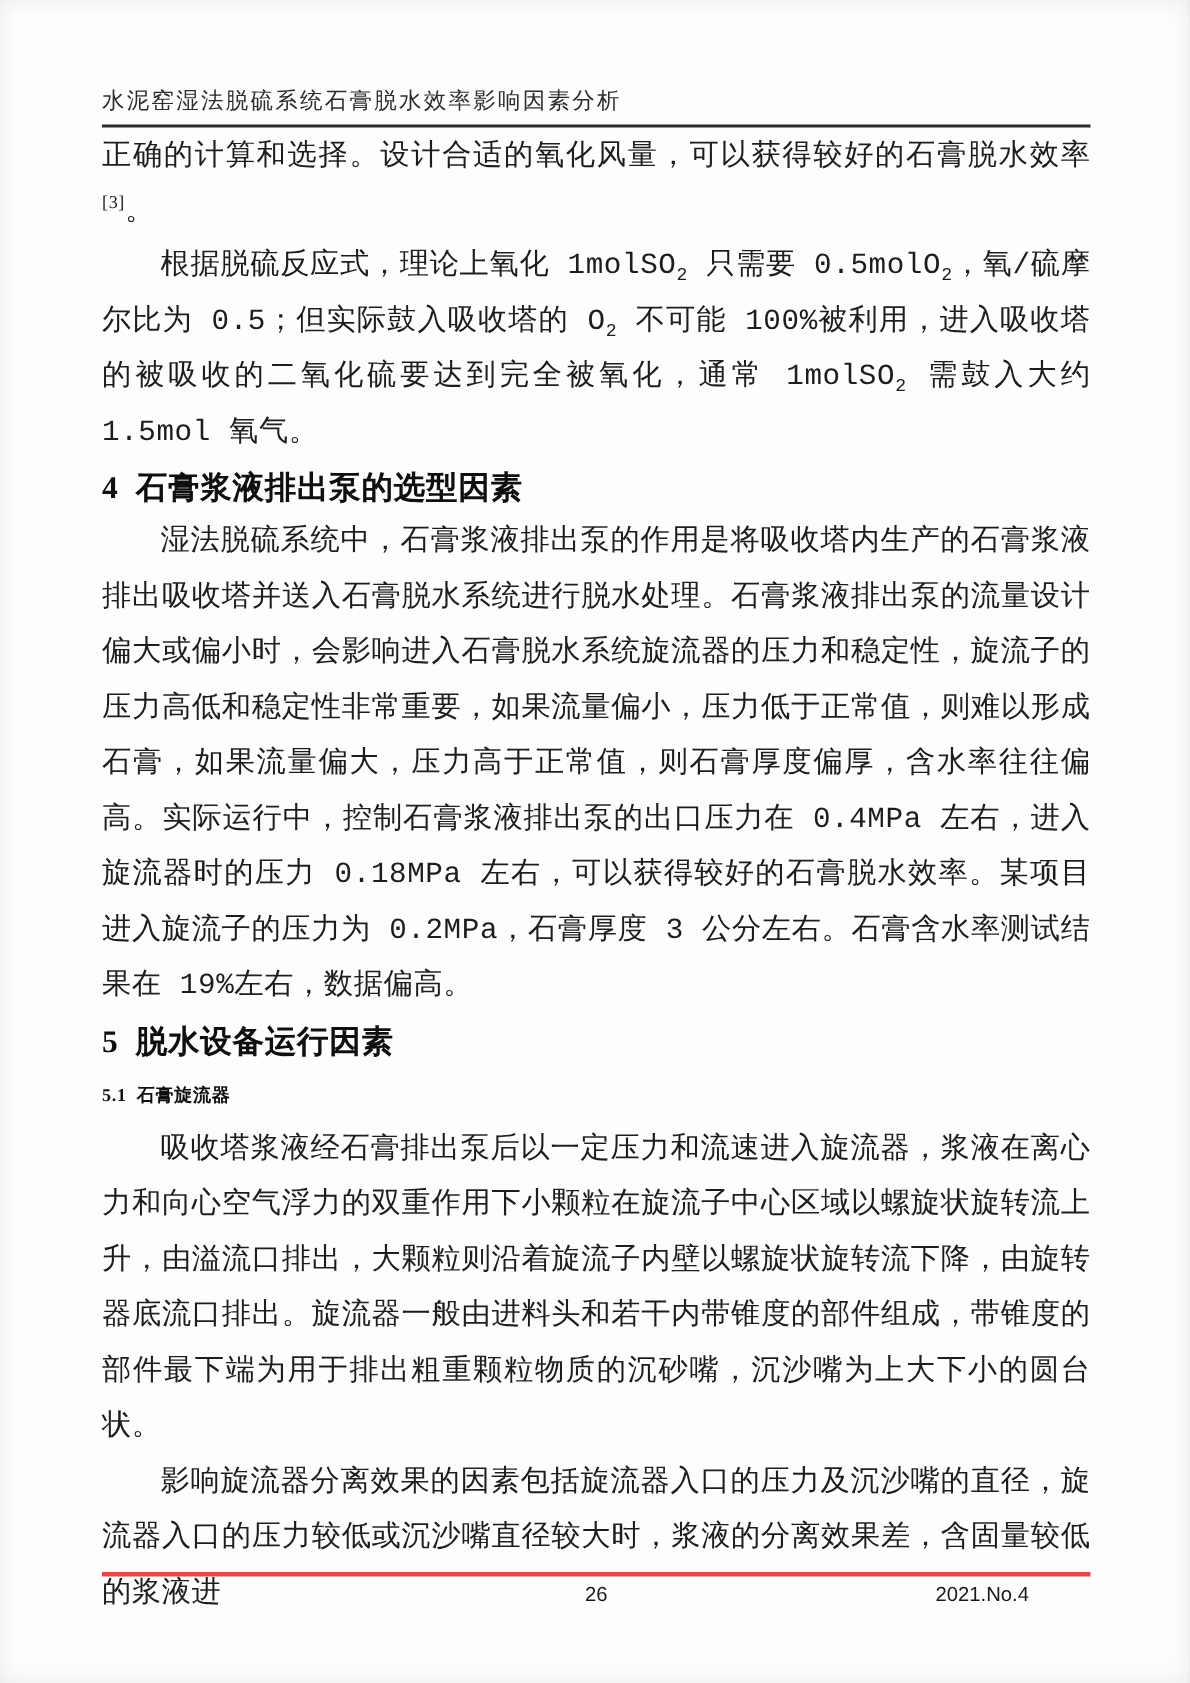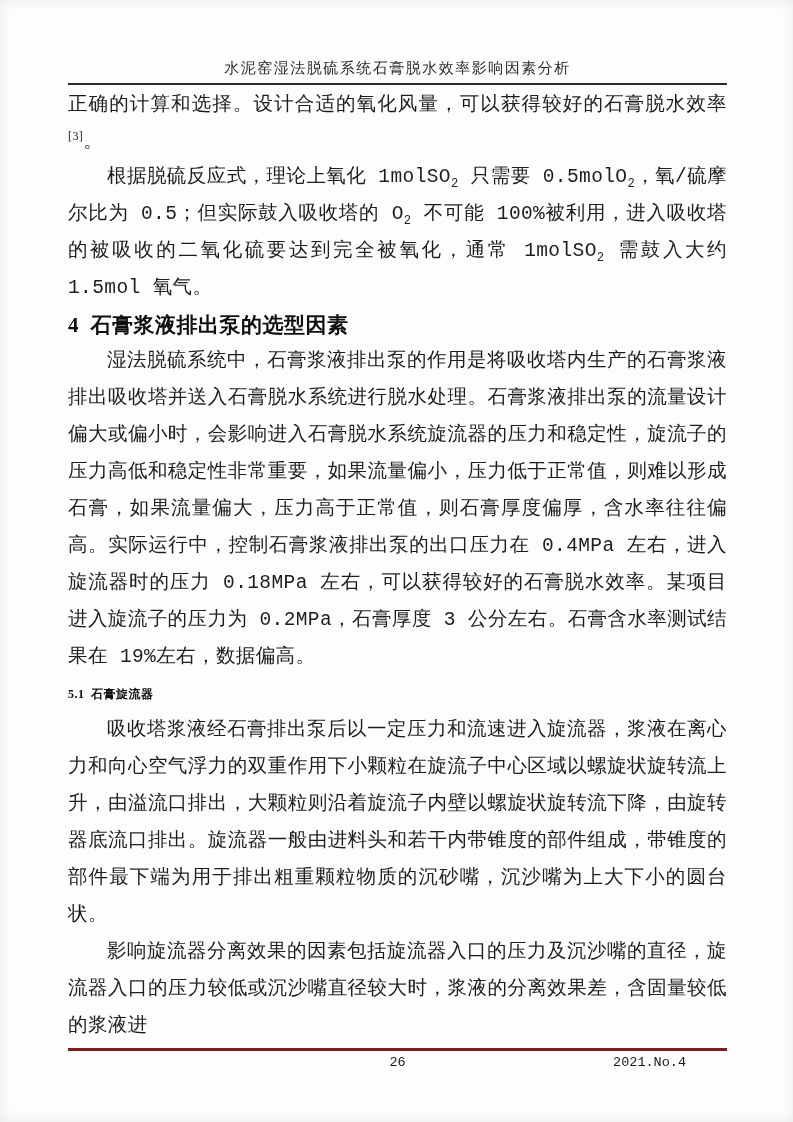--- a/index.html
+++ b/index.html
@@ -17,21 +17,21 @@
   }
   .sheet {
     position: absolute;
     left: 68px;
     top: 0;
     width: 659px;
   }
   
   .header { padding-top: 58px; }
   .header-title {
-    text-align: center;
+    text-align: left;
     font-size: 15px;
     letter-spacing: 1.5px;
     color: #2b2b2b;
     line-height: 21px;
     padding-bottom: 4px;
   }
   .header-rule { border-bottom: 2px solid #2a2a2a; }
   
   .content {
     font-size: 19.5px;
@@ -55,23 +55,23 @@
   .heading.h2 { font-size: 12px; }
   .heading .hnum { margin-right: 0.55em; }
   .sup { font-size: 0.62em; vertical-align: super; line-height: 0; }
   .sub { font-size: 0.62em; vertical-align: sub; line-height: 0; }
   
   .footer {
     position: absolute;
     left: 68px;
     width: 659px;
     top: 1048px;
-    border-top: 3px solid #7f1d1d;
+    border-top: 3px solid #ef4444;
     height: 26px;
-    font-family: Liberation Mono, monospace;
+    font-family: Liberation Sans, sans-serif;
     font-size: 13.5px;
     color: #1a1a1a;
   }
   .footer .page-num {
     position: absolute;
     left: 0; right: 0;
     text-align: center;
     top: 4px;
   }
   .footer .issue {
@@ -89,20 +89,21 @@
     <div class="header">
       <div class="header-title">水泥窑湿法脱硫系统石膏脱水效率影响因素分析</div>
       <div class="header-rule"></div>
     </div>
 
     <div class="content" id="content-blocks">
         <p class="para"><span>正确的计算和选择。设计合适的氧化风量，可以获得较好的石膏脱水效率</span><span class="sup">[3]</span><span>。</span></p>
         <p class="para indent"><span>根据脱硫反应式，理论上氧化 1molSO</span><span class="sub">2</span><span> 只需要 0.5molO</span><span class="sub">2</span><span>，氧/硫摩尔比为 0.5；但实际鼓入吸收塔的 O</span><span class="sub">2</span><span> 不可能 100%被利用，进入吸收塔的被吸收的二氧化硫要达到完全被氧化，通常 1molSO</span><span class="sub">2</span><span> 需鼓入大约 1.5mol 氧气。</span></p>
         <div class="heading h1"><span class="hnum">4</span><span class="htext">石膏浆液排出泵的选型因素</span></div>
         <p class="para indent"><span>湿法脱硫系统中，石膏浆液排出泵的作用是将吸收塔内生产的石膏浆液排出吸收塔并送入石膏脱水系统进行脱水处理。石膏浆液排出泵的流量设计偏大或偏小时，会影响进入石膏脱水系统旋流器的压力和稳定性，旋流子的压力高低和稳定性非常重要，如果流量偏小，压力低于正常值，则难以形成石膏，如果流量偏大，压力高于正常值，则石膏厚度偏厚，含水率往往偏高。实际运行中，控制石膏浆液排出泵的出口压力在 0.4MPa 左右，进入旋流器时的压力 0.18MPa 左右，可以获得较好的石膏脱水效率。某项目进入旋流子的压力为 0.2MPa，石膏厚度 3 公分左右。石膏含水率测试结果在 19%左右，数据偏高。</span></p>
+        <div class="heading h1"><span class="hnum">5</span><span class="htext">脱水设备运行因素</span></div>
         <div class="heading h2"><span class="hnum">5.1</span><span class="htext">石膏旋流器</span></div>
         <p class="para indent"><span>吸收塔浆液经石膏排出泵后以一定压力和流速进入旋流器，浆液在离心力和向心空气浮力的双重作用下小颗粒在旋流子中心区域以螺旋状旋转流上升，由溢流口排出，大颗粒则沿着旋流子内壁以螺旋状旋转流下降，由旋转器底流口排出。旋流器一般由进料头和若干内带锥度的部件组成，带锥度的部件最下端为用于排出粗重颗粒物质的沉砂嘴，沉沙嘴为上大下小的圆台状。</span></p>
         <p class="para indent"><span>影响旋流器分离效果的因素包括旋流器入口的压力及沉沙嘴的直径，旋流器入口的压力较低或沉沙嘴直径较大时，浆液的分离效果差，含固量较低的浆液进</span></p>
       </div>
 
   </div>
 
   <div class="footer">
     <span class="page-num">26</span>
     <span class="issue">2021.No.4</span>

